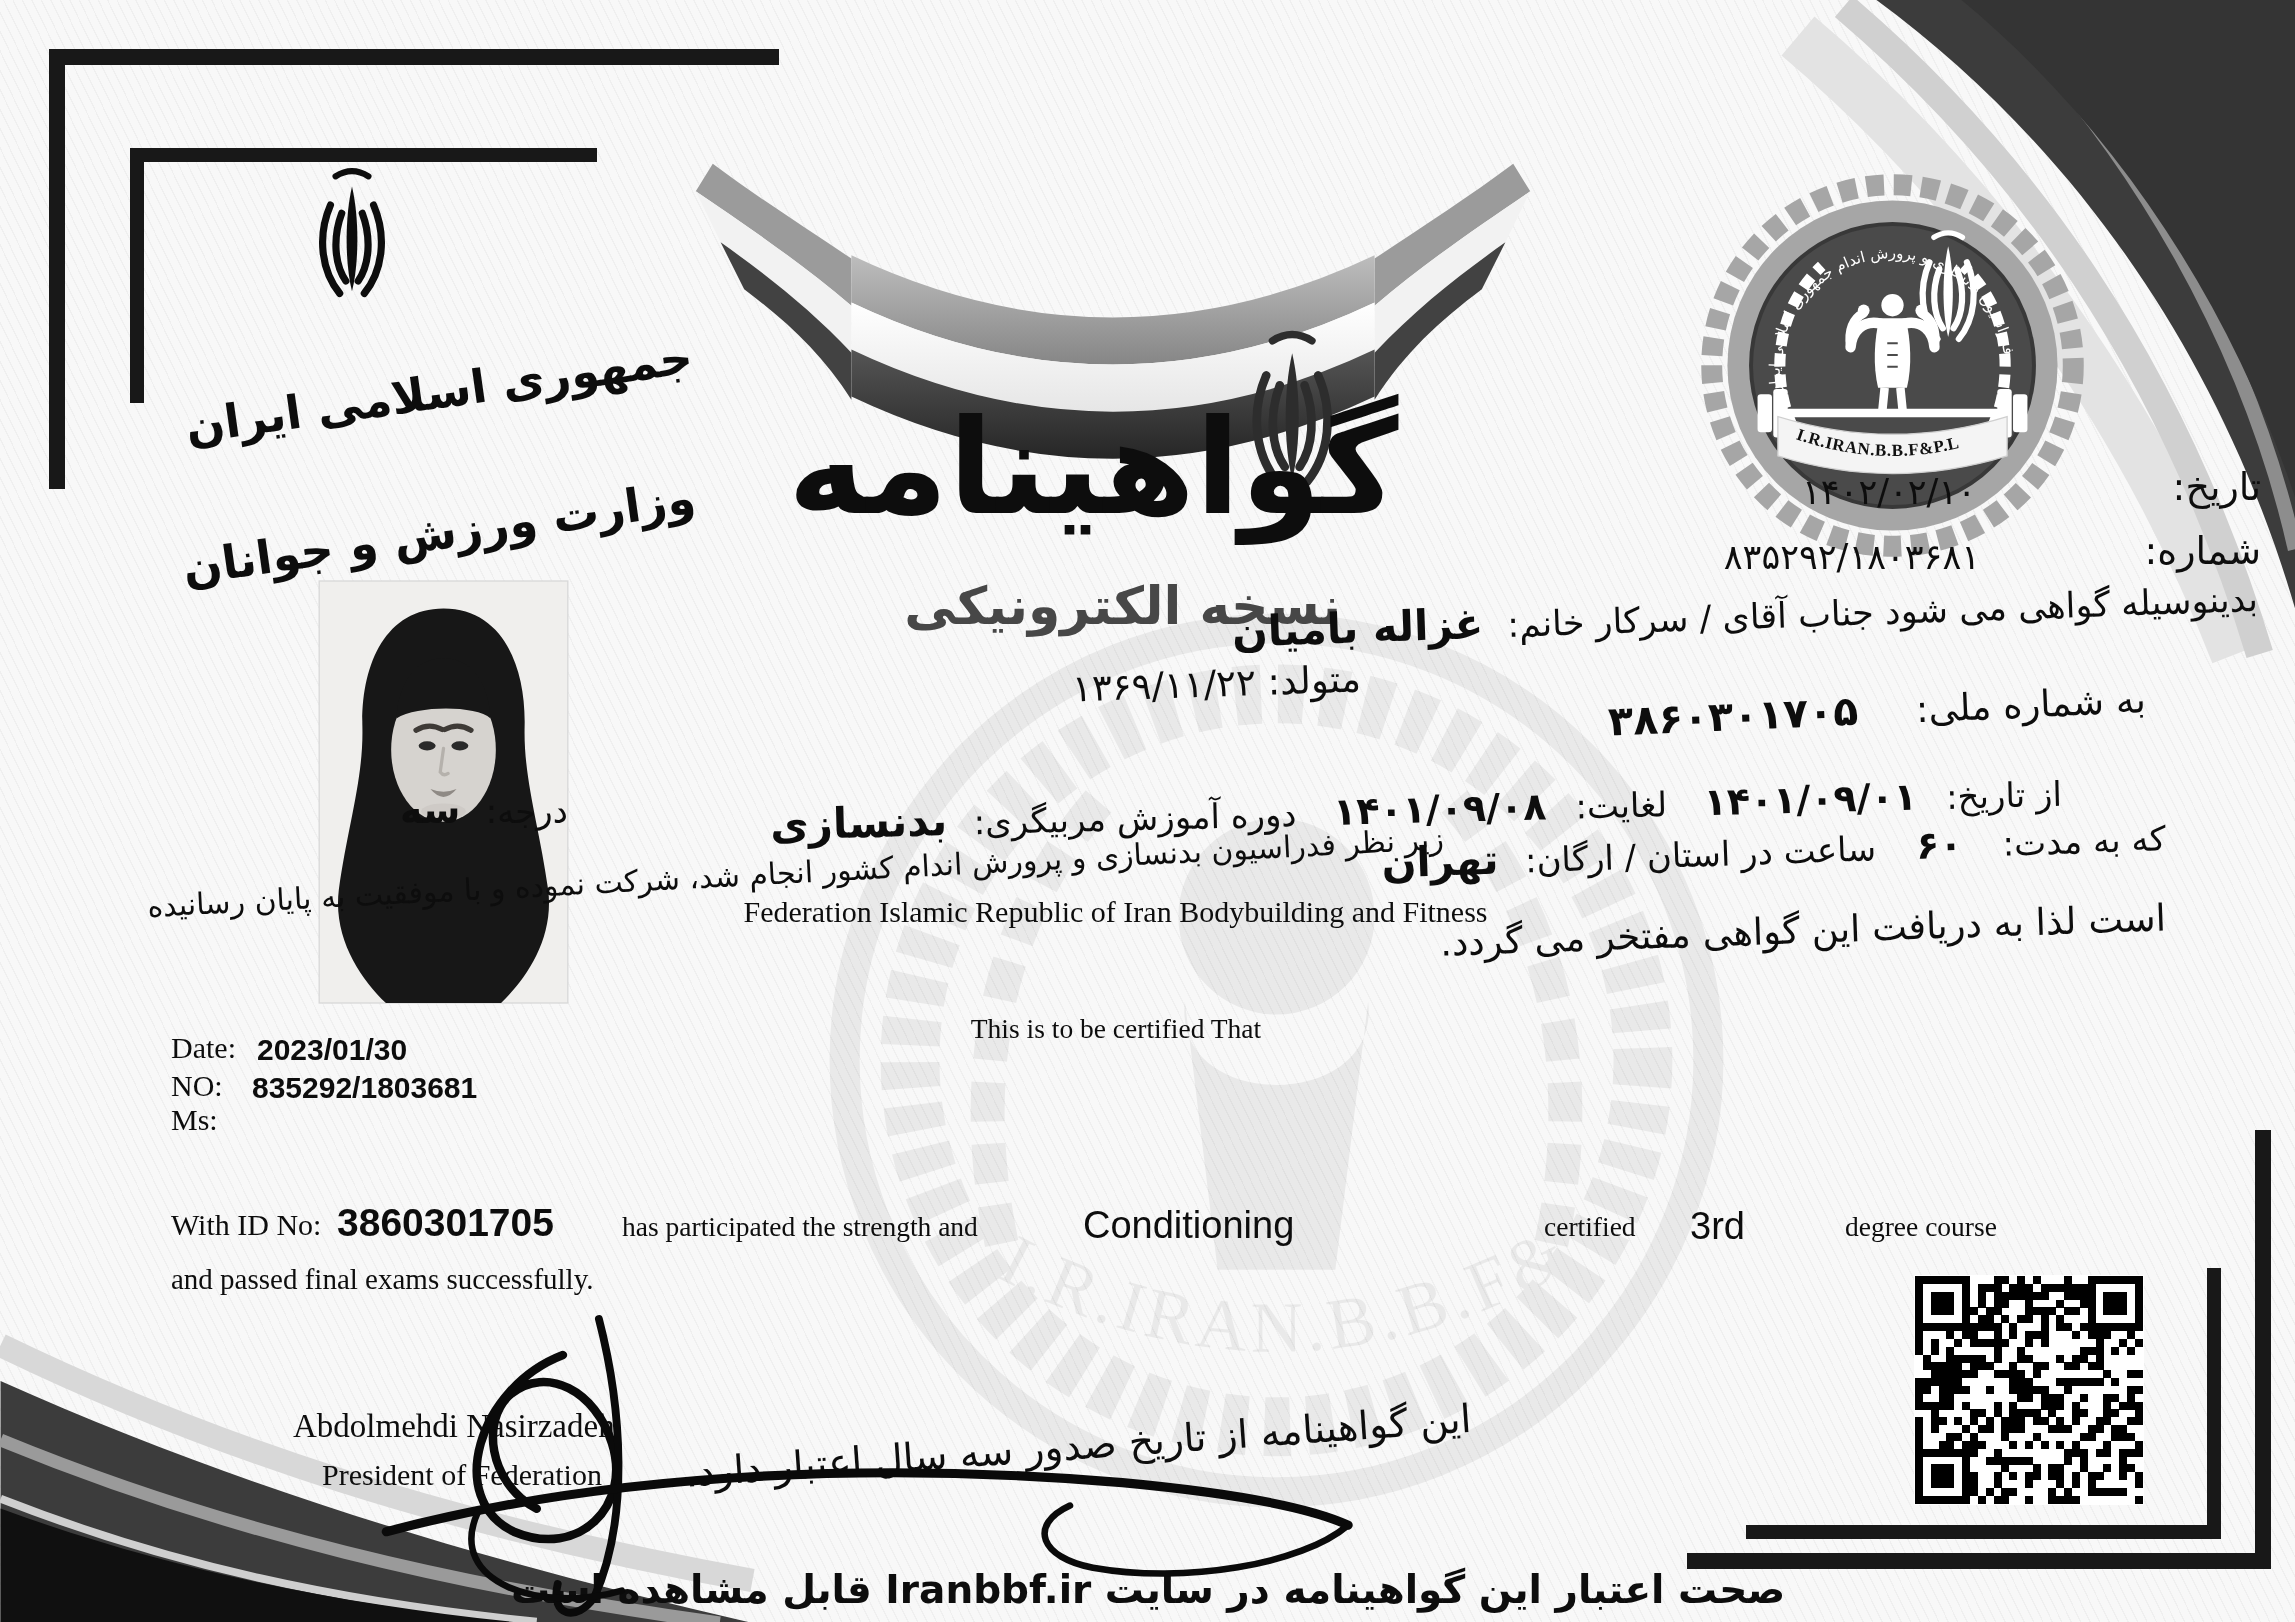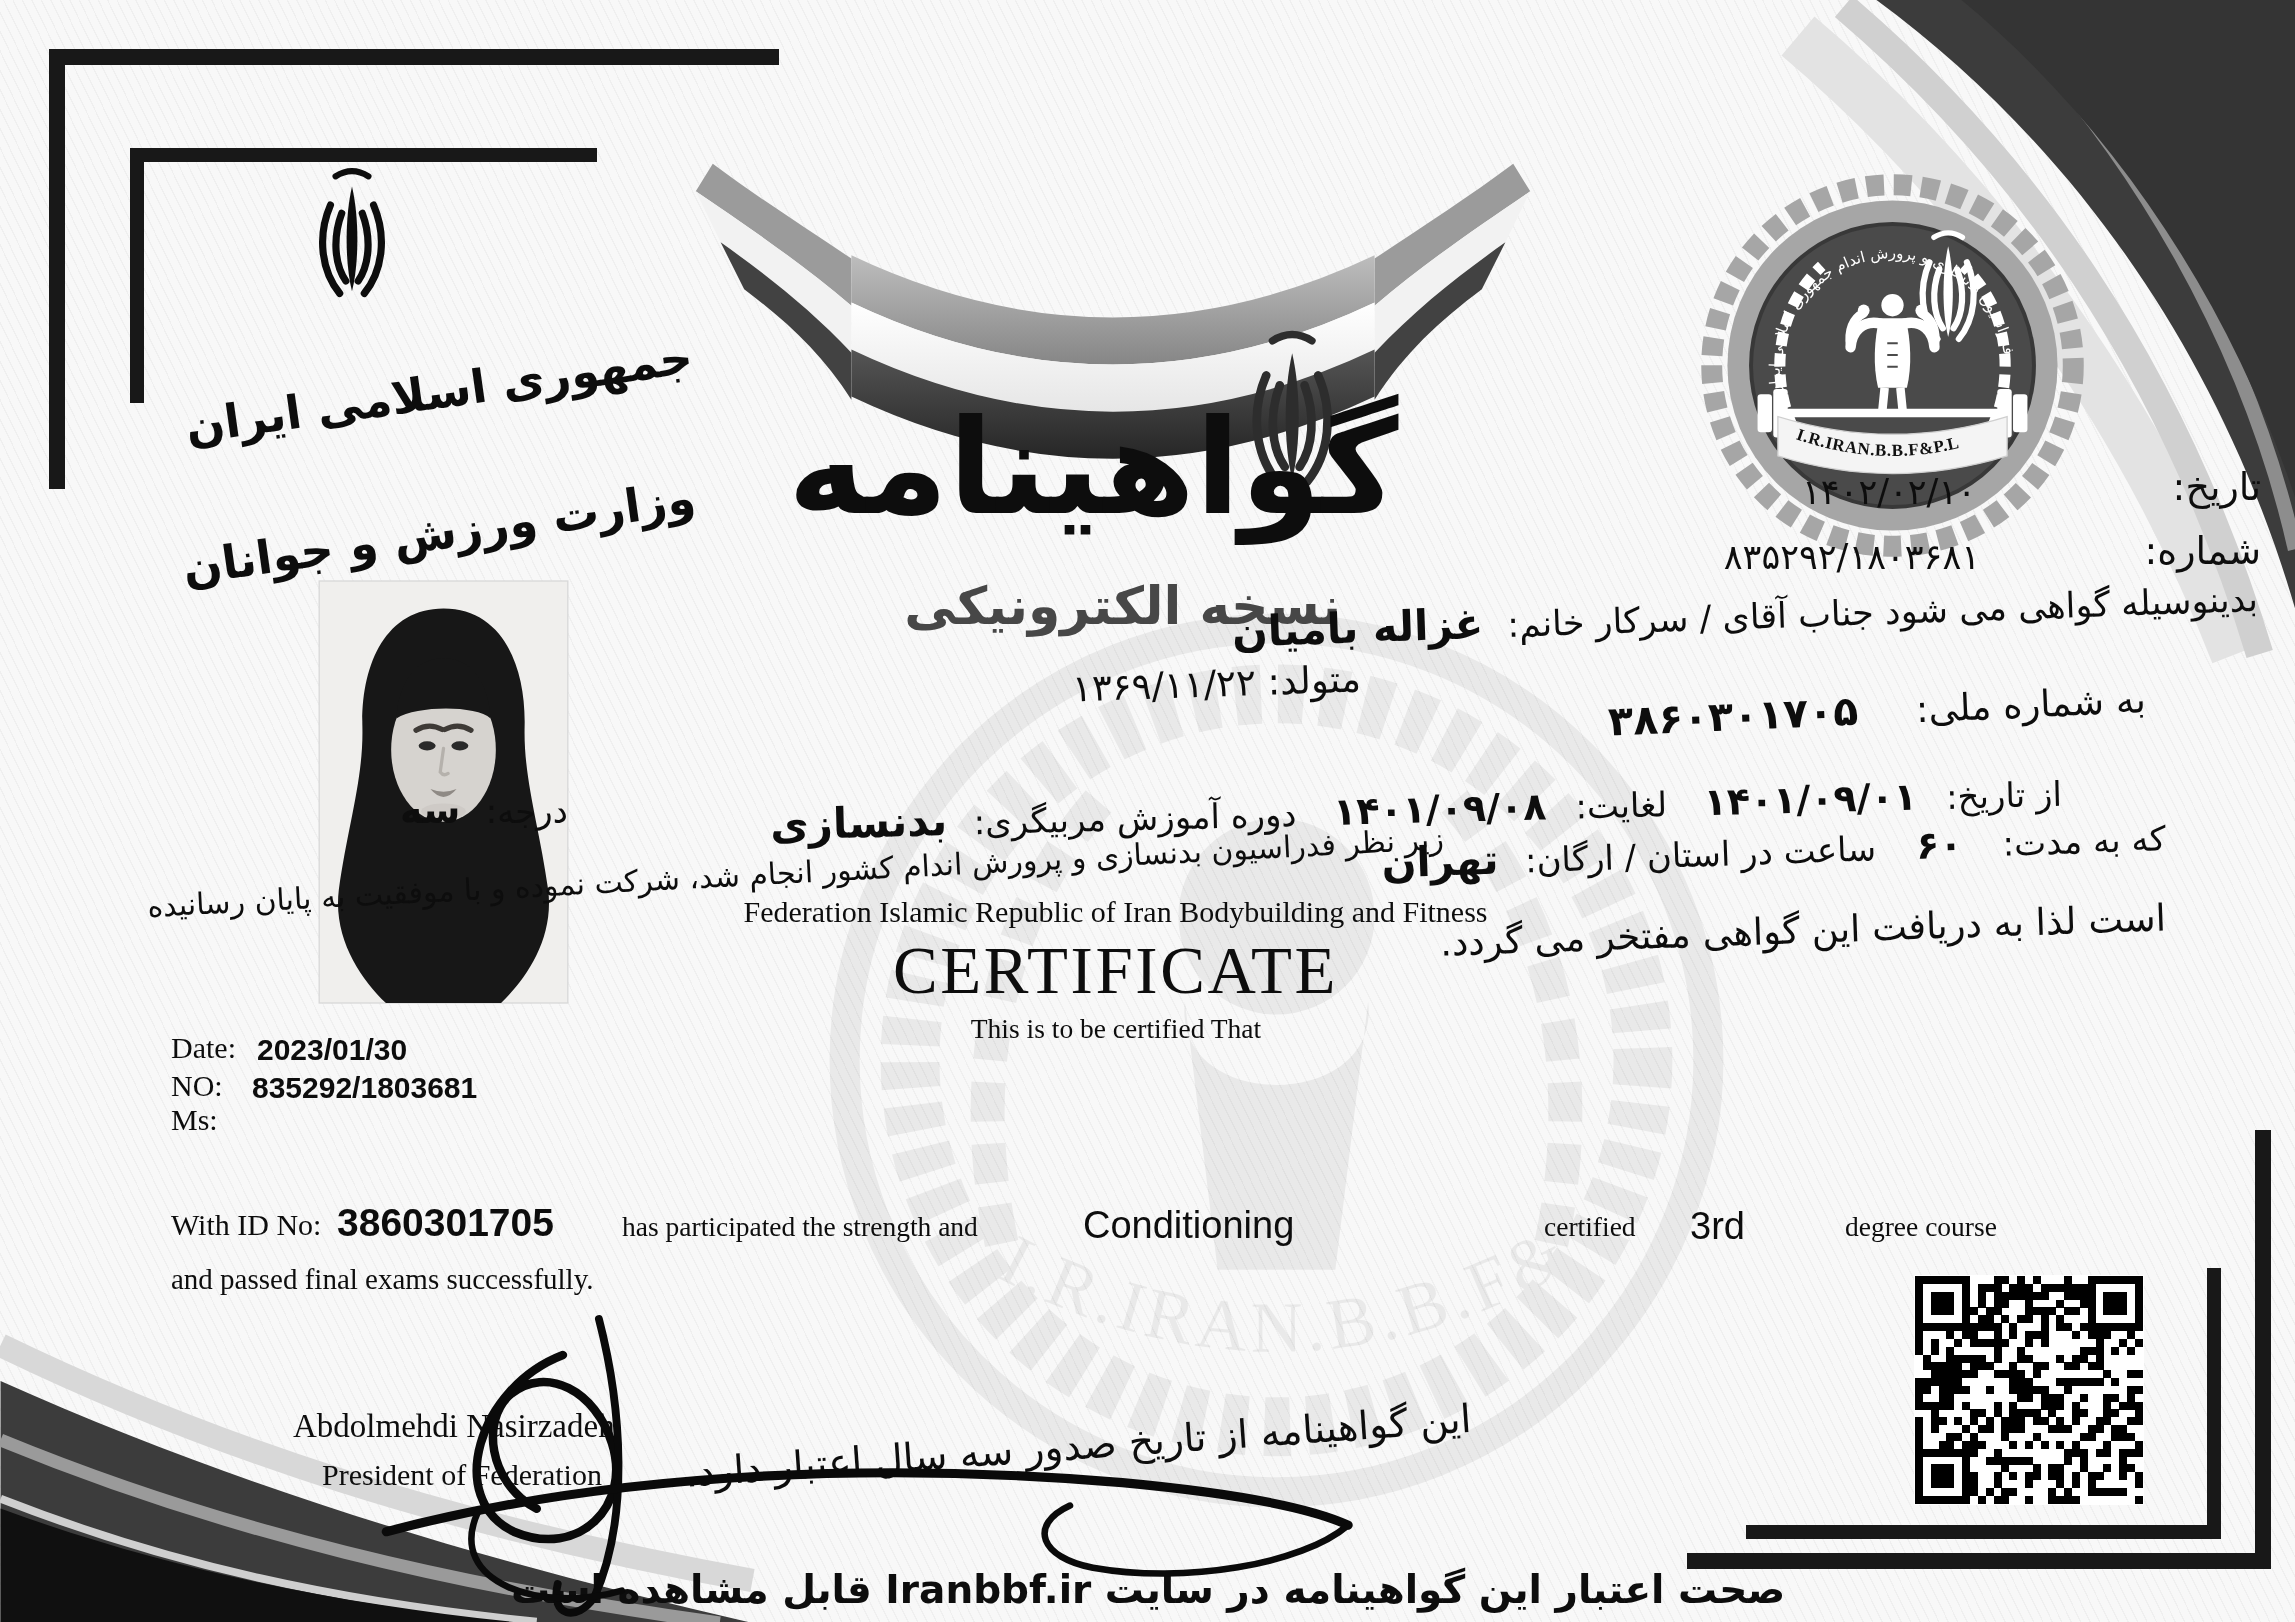--- a/index.html
+++ b/index.html
@@ -208,21 +208,20 @@
     <span>که به مدت:</span>
     <b style="font-size:38px;margin-right:29.4px">۶۰</b>
     <span style="margin-right:29.4px">ساعت در استان / ارگان:</span>
     <b style="font-size:41px;margin-right:15.7px">تهران</b>
   </div>
   <div class="t fa ctr" style="left:118px;top:856px;width:1355px;font-size:30px;transform:rotate(-3deg);z-index:4">زیر نظر فدراسیون بدنسازی و پرورش اندام کشور انجام شد، شرکت نموده و با موفقیت به پایان رسانیده</div>
 
   <div class="t fa rgt" style="left:1557px;top:908px;width:609px;font-size:37px;transform:rotate(-2deg);z-index:4">است لذا به دریافت این گواهی مفتخر می گردد.</div>
 
   <div class="t serif ctr" style="left:713px;top:895px;width:805px;font-size:30px;z-index:4">Federation Islamic Republic of Iran Bodybuilding and Fitness</div>
-  <div class="t serif ctr" style="left:759px;top:932px;width:713px;font-size:67px;letter-spacing:2.6px;z-index:4">CERTIFICATE</div>
   <div class="t serif ctr" style="left:890px;top:1013px;width:452px;font-size:27.5px;z-index:4">This is to be certified That</div>
 
   <div class="t serif" style="left:171px;top:1031px;font-size:30px;z-index:4">Date:</div>
   <div class="t sans" style="left:257px;top:1033px;font-size:30px;font-weight:bold;z-index:4">2023/01/30</div>
   <div class="t serif" style="left:171px;top:1069px;font-size:30px;z-index:4">NO:</div>
   <div class="t sans" style="left:252px;top:1071px;font-size:30px;font-weight:bold;z-index:4">835292/1803681</div>
   <div class="t serif" style="left:171px;top:1103px;font-size:30px;z-index:4">Ms:</div>
 
   <div class="t serif" style="left:171px;top:1208px;font-size:30px;z-index:4">With ID No:</div>
   <div class="t sans" style="left:337px;top:1201px;font-size:39px;font-weight:600;z-index:4">3860301705</div>

